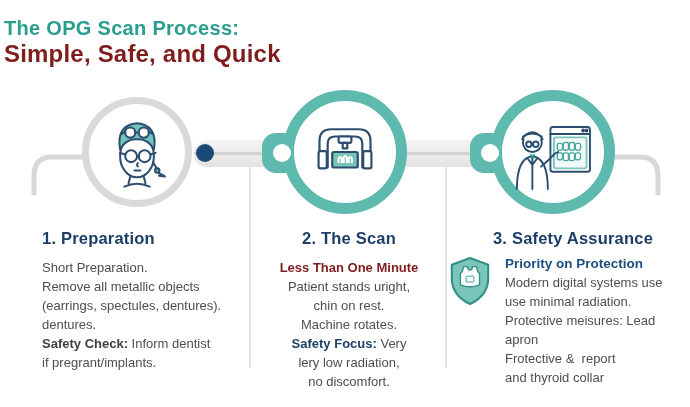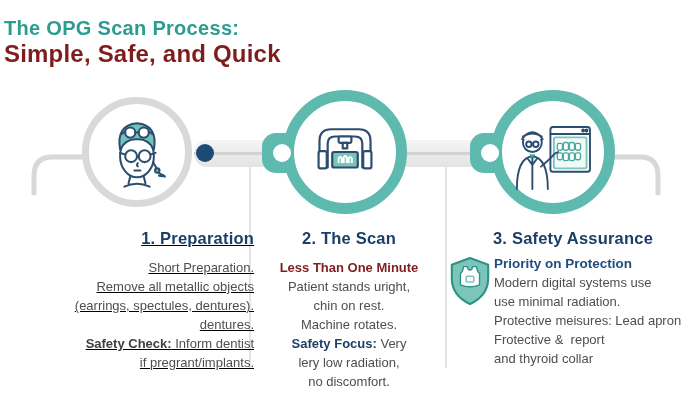--- a/index.html
+++ b/index.html
@@ -39,33 +39,33 @@
 
   .dot { position:absolute; left:196px; top:144px; width:18px; height:18px;
          background:#1b4a74; border-radius:50%; z-index:5; }
 
   .divider { position:absolute; top:166px; height:202px; width:2px; background:#e4e4e4; z-index:0; }
   .d1 { left:249px; }
   .d2 { left:445px; }
 
   
   .col { position:absolute; top:229px; z-index:2; }
-  .col1 { left:42px;  width:212px; text-align:right;text-decoration:underline; }
+  .col1 { left:42px;  width:212px; text-align:left; }
   .col2 { left:260px; width:178px; text-align:center; }
   .col3 { left:448px; width:242px; }
 
   .step-heading { margin:0 0 10px 0; font-size:16.5px; font-weight:800; color:#1c3e68; letter-spacing:.2px; }
   .col3 .step-heading { text-align:center; margin-bottom:6px;margin-left:8px; }
 
   .line { font-size:13px; line-height:19px; color:#4e4e4e; white-space:pre-wrap; }
   .em { font-weight:700; color:#404040; }
   .lead { color:#7f1d1d; font-weight:600; }
   .em-navy { font-weight:700; color:#1d4166; }
 
-  .col3-row { display:flex; align-items:flex-start; gap:2px; }
+  .col3-row { display:flex; align-items:flex-start; gap:13px; }
   .shield-wrap { flex:0 0 auto; margin-top:2px; }
   .col3-text { flex:1 1 auto; }
   .subheading { font-size:13.5px; font-weight:800; color:#1c4e7e; line-height:19px; }
 </style>
 </head>
 <body>
 
 <div class="canvas">
 
   <header class="title">

